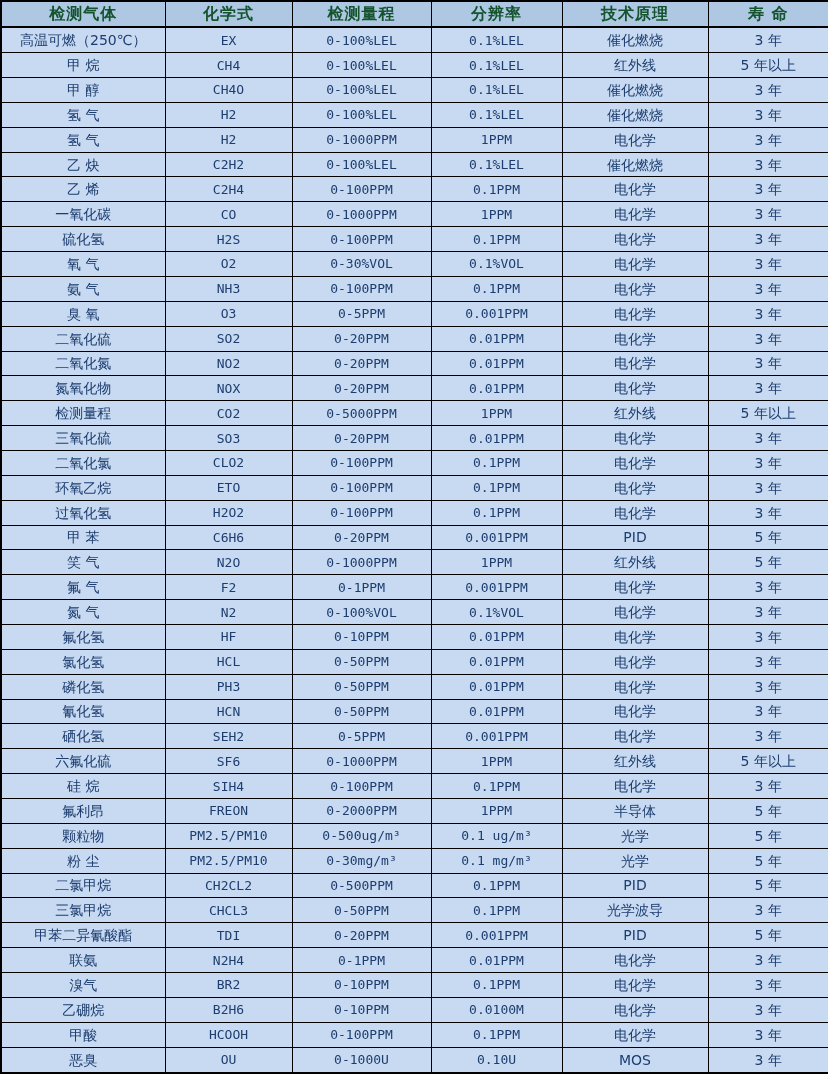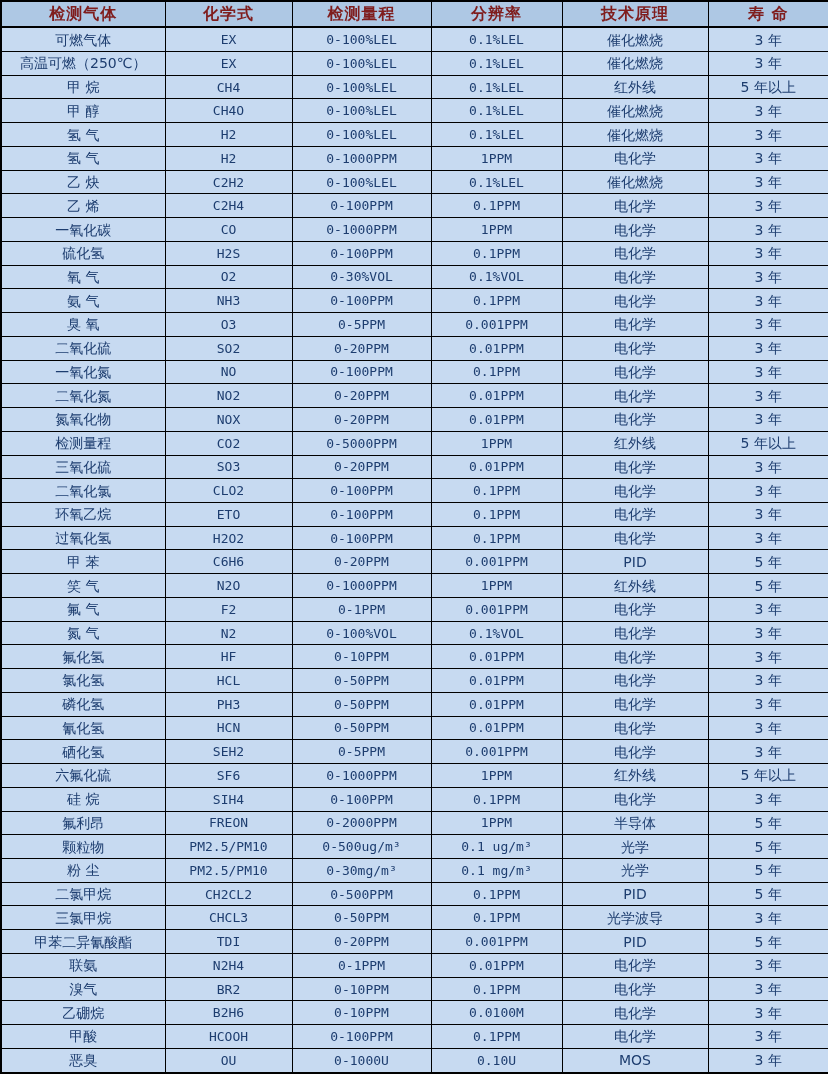--- a/index.html
+++ b/index.html
@@ -11,21 +11,21 @@
   table.gas-table {
     width: 100%;
     height: 100%;
     border-collapse: collapse;
     table-layout: fixed;
     background: #c7daf1;
     border: 2px solid #000000;
   }
   table.gas-table th {
     background: #aec8e4;
-    color: #7f1d1d;
+    color: #14532d;
     font-family: "DejaVu Sans", sans-serif;
     font-weight: bold;
     font-size: 16px;
     letter-spacing: 1px;
     border: 1px solid #000000;
     border-bottom: 2px solid #000000;
     text-align: center;
     height: 24px;
     padding: 0 2px;
     white-space: nowrap;
@@ -76,28 +76,20 @@
           <th>检测气体</th>
           <th>化学式</th>
           <th>检测量程</th>
           <th>分辨率</th>
           <th>技术原理</th>
           <th>寿 命</th>
         </tr>
     </thead>
     <tbody>
         <tr>
-          <td class="c0">可燃气体</td>
-          <td class="c1">EX</td>
-          <td class="c2">0-100%LEL</td>
-          <td class="c3">0.1%LEL</td>
-          <td class="c4">催化燃烧</td>
-          <td class="c5">3 年</td>
-        </tr>
-        <tr>
           <td class="c0">高温可燃（250℃）</td>
           <td class="c1">EX</td>
           <td class="c2">0-100%LEL</td>
           <td class="c3">0.1%LEL</td>
           <td class="c4">催化燃烧</td>
           <td class="c5">3 年</td>
         </tr>
         <tr>
           <td class="c0">甲 烷</td>
           <td class="c1">CH4</td>
@@ -188,28 +180,20 @@
         </tr>
         <tr>
           <td class="c0">二氧化硫</td>
           <td class="c1">SO2</td>
           <td class="c2">0-20PPM</td>
           <td class="c3">0.01PPM</td>
           <td class="c4">电化学</td>
           <td class="c5">3 年</td>
         </tr>
         <tr>
-          <td class="c0">一氧化氮</td>
-          <td class="c1">NO</td>
-          <td class="c2">0-100PPM</td>
-          <td class="c3">0.1PPM</td>
-          <td class="c4">电化学</td>
-          <td class="c5">3 年</td>
-        </tr>
-        <tr>
           <td class="c0">二氧化氮</td>
           <td class="c1">NO2</td>
           <td class="c2">0-20PPM</td>
           <td class="c3">0.01PPM</td>
           <td class="c4">电化学</td>
           <td class="c5">3 年</td>
         </tr>
         <tr>
           <td class="c0">氮氧化物</td>
           <td class="c1">NOX</td>

